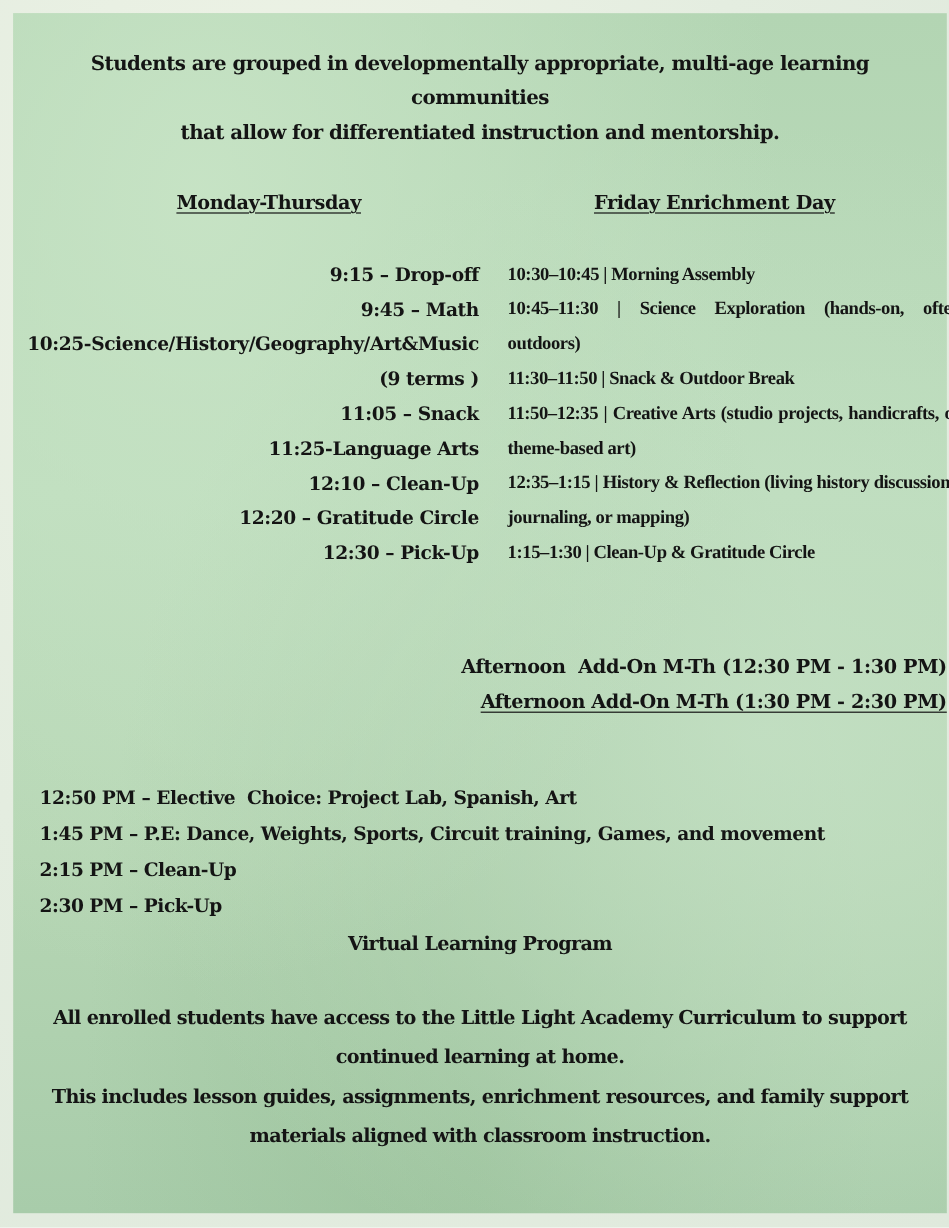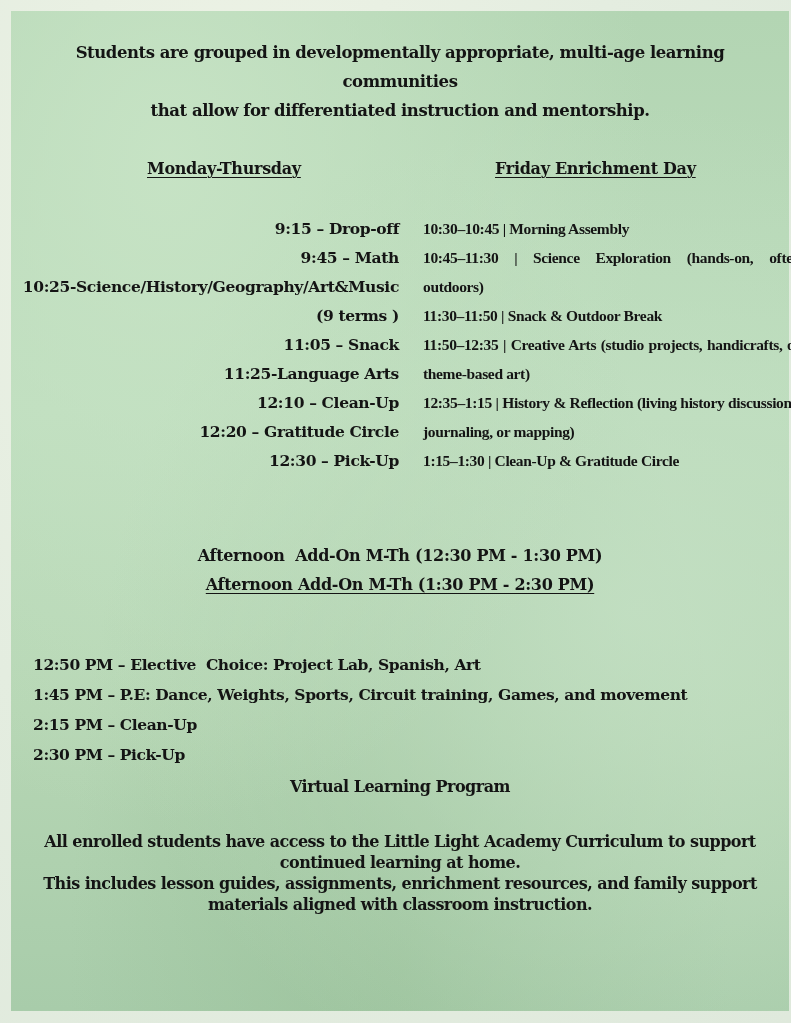--- a/index.html
+++ b/index.html
@@ -34,33 +34,33 @@
     .col-head.mon { left: 136px; }
     .col-head.fri { left: 484px; }
     .list {
       position: absolute; font-weight: bold; font-size: 15.5px; line-height: 29px;
       letter-spacing: -0.35px; margin: 0; padding: 0; list-style: none;
     }
     .list.mon { left: 8px; top: 203px; width: 380px; text-align: right; }
     .list.fri { left: 412px; top: 203px; width: 378px; text-align: justify; font-family: Liberation Serif, serif; }
     .list li { margin: 0; }
     .addon {
-      position: absolute; left: 0; right: 0; top: 530px; text-align: center;
+      position: absolute; left: 0; right: 0; top: 530px; text-align: right;
       font-weight: bold; font-size: 16px; line-height: 29px; letter-spacing: -0.3px;
     }
     .addon .u { text-decoration: underline; text-underline-offset: 3px; }
     .list.pm { left: 22px; top: 619px; width: 740px; line-height: 30px; letter-spacing: -0.4px; }
     .vl-head {
       position: absolute; left: 0; right: 0; top: 766px; text-align: center;
       font-weight: bold; font-size: 16px; text-underline-offset: 3px;
       letter-spacing: -0.5px;
     }
     .vl-body {
       position: absolute; left: 0; right: 0; top: 820px; text-align: center;
-      font-weight: bold; font-size: 16px; line-height: 21px; letter-spacing: -0.55px;
+      font-weight: bold; font-size: 16px; line-height: 33px; letter-spacing: -0.55px;
       padding: 0 10px;
     }
     .vl-body p { margin: 0; }
   </style>
 </head>
 <body>
 
 <div class="panel">
 
   <div class="intro">

